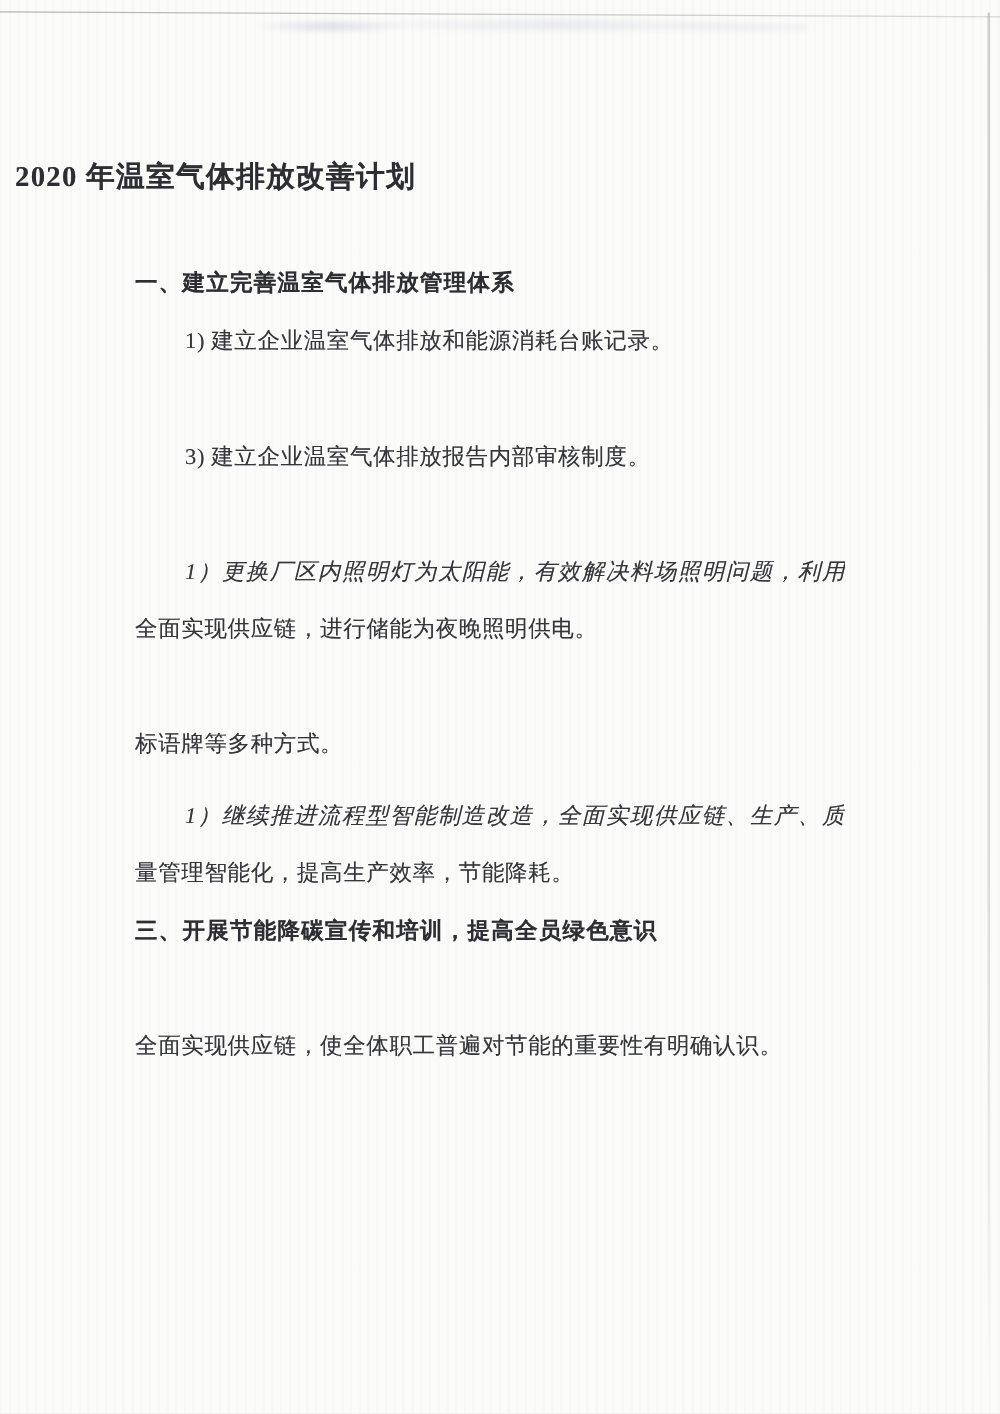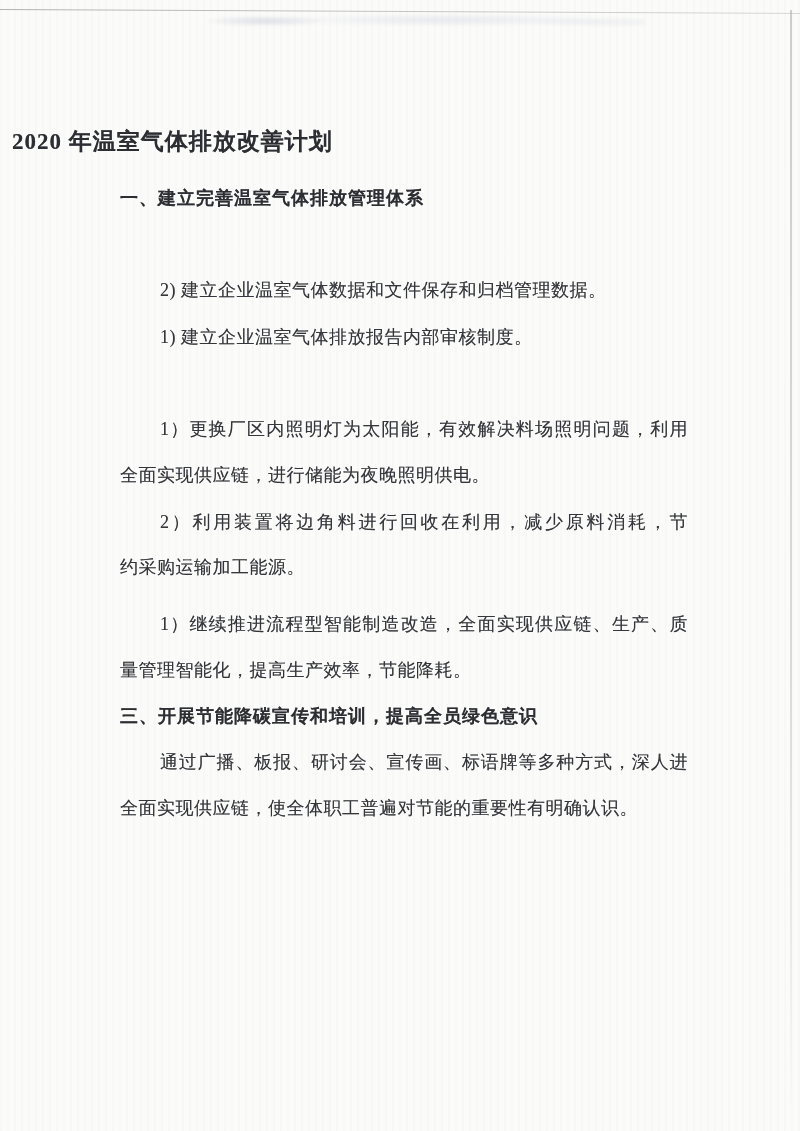--- a/index.html
+++ b/index.html
@@ -44,62 +44,62 @@
     filter:blur(1.5px);
   }
   .title{
     position:absolute;top:127px;left:12px;width:800px;height:30px;
     margin:0;line-height:30px;
     font-size:23px;font-weight:bold;letter-spacing:1px;
     text-align:left;color:#2d2e33;
     text-shadow:0 0 0.5px rgba(45,46,51,0.55);
   }
   .line{
-    position:absolute;left:120px;width:568px;height:26px;
+    position:absolute;left:108px;width:568px;height:26px;
     line-height:26px;font-size:18px;letter-spacing:0.5px;
     box-sizing:border-box;white-space:nowrap;
     text-shadow:0 0 0.4px rgba(53,54,59,0.45);
+    margin-top:28px;
   }
   .heading{
     font-weight:bold;letter-spacing:1px;color:#2d2e33;
     text-shadow:0 0 0.5px rgba(45,46,51,0.55);
   }
   .indent{padding-left:40px;}
   .fill{
     white-space:normal;
     text-align:justify;
     text-align-last:justify;
     text-justify:inter-character;
     overflow:hidden;
+    font-style:italic;
   }
 </style>
 </head>
 <body>
 
 <div class="page">
 
   <div class="edge-top"></div>
   <div class="edge-right"></div>
   <div class="smudge"></div>
 
   <h1 class="title">2020 年温室气体排放改善计划</h1>
 
   <div class="line heading" style="top:185px">一、建立完善温室气体排放管理体系</div>
 
-  <div class="line indent" style="top:277px">2) 建立企业温室气体数据和文件保存和归档管理数据。</div>
-  <div class="line indent" style="top:324px">1) 建立企业温室气体排放报告内部审核制度。</div>
+  <div class="line indent" style="top:231px">1) 建立企业温室气体排放和能源消耗台账记录。</div>
+  <div class="line indent" style="top:324px">3) 建立企业温室气体排放报告内部审核制度。</div>
 
 
   <div class="line indent fill" style="top:416px">1）更换厂区内照明灯为太阳能，有效解决料场照明问题，利用</div>
   <div class="line" style="top:462px">全面实现供应链，进行储能为夜晚照明供电。</div>
 
-  <div class="line indent fill" style="top:509px">2）利用装置将边角料进行回收在利用，减少原料消耗，节</div>
-  <div class="line" style="top:554px">约采购运输加工能源。</div>
+  <div class="line" style="top:554px">标语牌等多种方式。</div>
 
   <div class="line indent fill" style="top:611px">1）继续推进流程型智能制造改造，全面实现供应链、生产、质</div>
   <div class="line heading" style="top:703px">三、开展节能降碳宣传和培训，提高全员绿色意识</div>
 
   <div class="line" style="top:657px">量管理智能化，提高生产效率，节能降耗。</div>
 
-  <div class="line indent fill" style="top:749px">通过广播、板报、研讨会、宣传画、标语牌等多种方式，深人进</div>
   <div class="line" style="top:795px">全面实现供应链，使全体职工普遍对节能的重要性有明确认识。</div>
 
 </div>
 
 </body></html>

